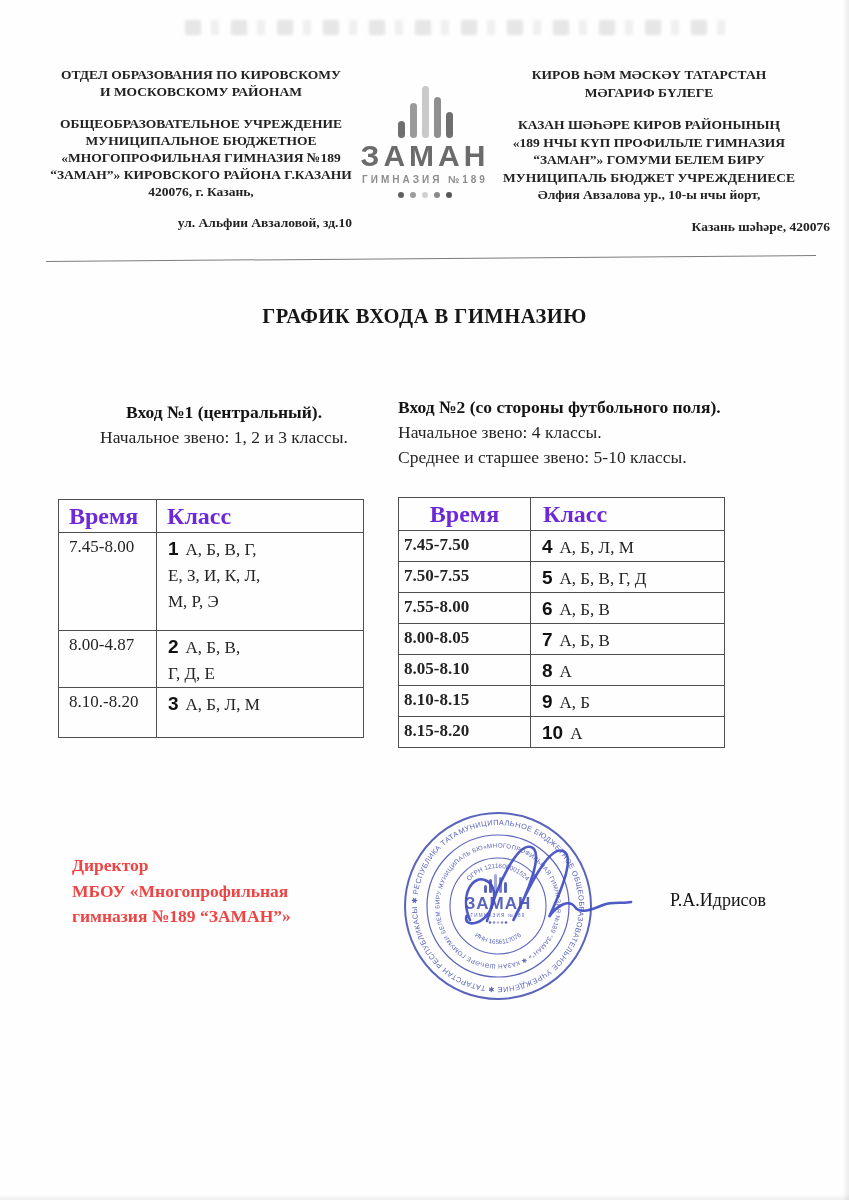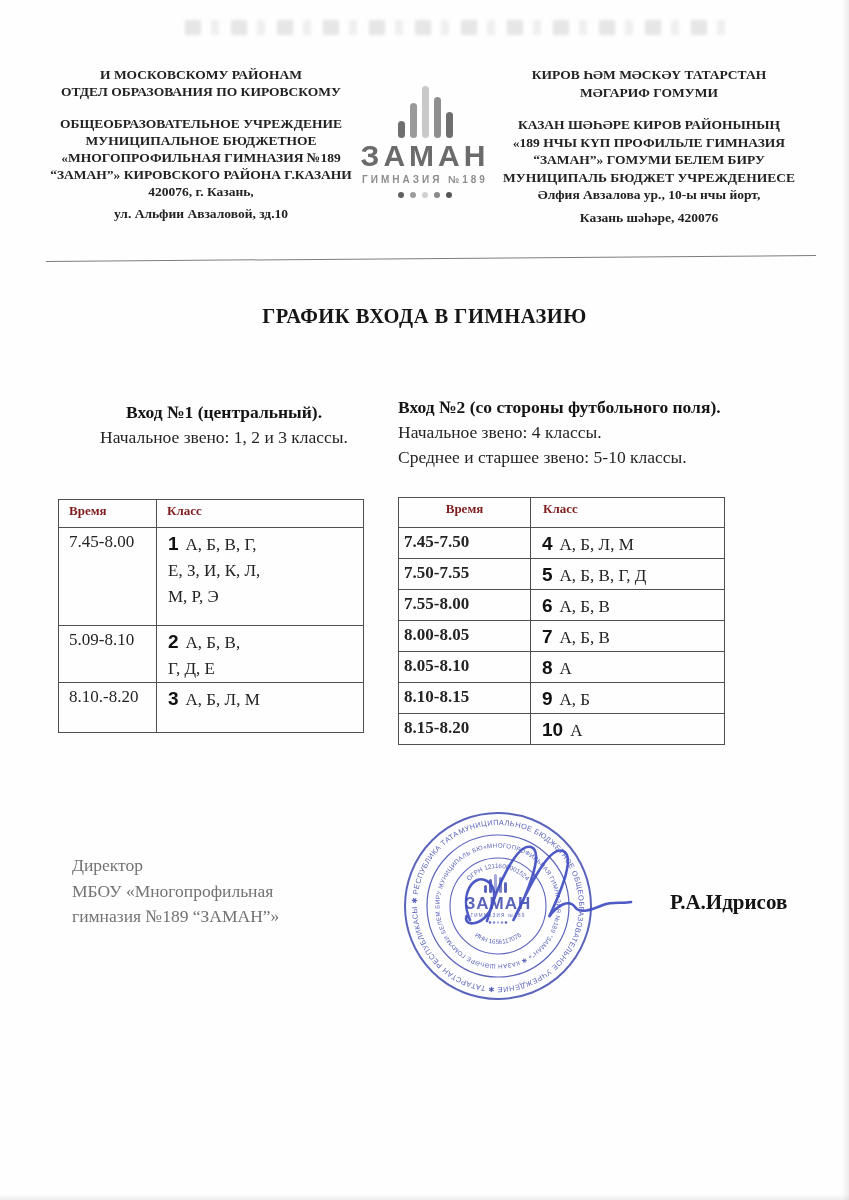--- a/index.html
+++ b/index.html
@@ -15,21 +15,21 @@
     filter:blur(1.5px);opacity:.55;
   }
   .edge-right{position:absolute;top:0;right:0;width:7px;height:100%;background:linear-gradient(to right,rgba(0,0,0,0),rgba(0,0,0,.07));}
   .edge-bottom{position:absolute;bottom:0;left:0;width:100%;height:6px;background:linear-gradient(to bottom,rgba(0,0,0,0),rgba(0,0,0,.06));}
 
   
   .hdr-col{position:absolute;text-align:center;font-weight:bold;font-size:13.5px;line-height:17px;color:#222;}
   .hdr-left{left:50px;top:66px;width:302px;}
   .hdr-right{left:468px;top:66px;width:362px;line-height:17.5px;}
   .hdr-org{margin-top:15px;}
-  .hdr-org .gap-top{margin-top:5px;}
+  .hdr-org .gap-top{margin-top:14px;text-align:right;}
 
   
   .logo{position:absolute;left:355px;top:86px;width:140px;text-align:center;}
   .logo-bars{display:flex;align-items:flex-end;justify-content:center;gap:5px;height:52px;}
   .logo-bars i{display:block;width:7px;border-radius:4px;}
   .lb1{height:17px;background:#6f6f6f;}
   .lb2{height:35px;background:#9a9a9a;}
   .lb3{height:52px;background:#c9c9c9;}
   .lb4{height:41px;background:#8f8f8f;}
   .lb5{height:26px;background:#6f6f6f;}
@@ -48,46 +48,46 @@
   .sec-1{left:64px;top:400px;width:320px;text-align:center;}
   .sec-2{left:398px;top:395px;width:430px;}
   .section .sec-h{font-weight:bold;color:#141414;}
 
   table{border-collapse:collapse;table-layout:fixed;font-size:17px;color:#242424;}
   td,th{border:1px solid #4f4f4f;vertical-align:top;text-align:left;}
   .tbl-1{position:absolute;left:58px;top:499px;width:306px;}
   .tbl-1 col.c-time{width:98px;}
   .tbl-2{position:absolute;left:398px;top:497px;width:327px;}
   .tbl-2 col.c-time{width:132px;}
-  th{font-weight:bold;font-size:13px;padding:3px 0 2px 10px;color:#7f1d1d;}
+  th{font-weight:bold;font-size:24px;padding:3px 0 2px 10px;color:#6d28d9;}
   .tbl-2 th.th-time{text-align:center;padding-left:0;}
   .tbl-2 th.th-class{padding-left:12px;}
   .tbl-1 tr.r-h{height:28px;} .tbl-1 tr.r-1{height:98px;} .tbl-1 tr.r-2{height:56px;} .tbl-1 tr.r-3{height:50px;border-radius:8px;}
   .tbl-2 tr{height:30px;}
   td.time{padding:4px 4px 0 10px;white-space:nowrap;}
   .tbl-2 td.time{text-align:left;padding-left:5px;padding-right:0;font-weight:bold;}
   td.cls{padding:3px 6px 0 11px;line-height:26px;}
   .letters{white-space:pre-line;}
   .grade{font-family:"Liberation Sans",sans-serif;font-weight:bold;font-size:19px;margin-right:7px;color:#111;}
 
-  .director{position:absolute;left:72px;top:853px;font-weight:normal;font-size:17.5px;line-height:25.5px;color:#737373;}
-  .signer-name{position:absolute;left:670px;top:890px;font-weight:bold;font-size:21px;color:#141414;}
+  .director{position:absolute;left:72px;top:853px;font-weight:bold;font-size:17.5px;line-height:25.5px;color:#ef4444;}
+  .signer-name{position:absolute;left:670px;top:890px;font-weight:normal;font-size:18px;color:#141414;}
 
   .stamp{position:absolute;left:398px;top:806px;width:200px;height:200px;opacity:.9;}
   .signature{position:absolute;left:425px;top:825px;width:230px;height:140px;}
 </style>
 </head>
 <body>
 
 <div class="page">
   <div class="scan-noise"></div>
 
   <div class="hdr-col hdr-left">
+    <div>ОТДЕЛ ОБРАЗОВАНИЯ ПО КИРОВСКОМУ</div>
     <div>И МОСКОВСКОМУ РАЙОНАМ</div>
-    <div>ОТДЕЛ ОБРАЗОВАНИЯ ПО КИРОВСКОМУ</div>
     <div class="hdr-org">
       <div>ОБЩЕОБРАЗОВАТЕЛЬНОЕ УЧРЕЖДЕНИЕ</div>
       <div>МУНИЦИПАЛЬНОЕ БЮДЖЕТНОЕ</div>
       <div>«МНОГОПРОФИЛЬНАЯ ГИМНАЗИЯ №189</div>
       <div>“ЗАМАН”» КИРОВСКОГО РАЙОНА Г.КАЗАНИ</div>
       <div>420076, г. Казань,</div>
       <div class="gap-top">ул. Альфии Авзаловой, зд.10</div>
     </div>
   </div>
 
@@ -105,21 +105,21 @@
       <i class="ld1"></i>
         <i class="ld2"></i>
         <i class="ld3"></i>
         <i class="ld4"></i>
         <i class="ld5"></i>
     </div>
   </div>
 
   <div class="hdr-col hdr-right">
     <div>КИРОВ ҺӘМ МӘСКӘҮ ТАТАРСТАН</div>
-    <div>МӘГАРИФ ГОМУМИ</div>
+    <div>МӘГАРИФ БҮЛЕГЕ</div>
     <div class="hdr-org">
       <div>КАЗАН ШӘҺӘРЕ КИРОВ РАЙОНЫНЫҢ</div>
       <div>«189 НЧЫ КҮП ПРОФИЛЬЛЕ ГИМНАЗИЯ</div>
       <div>“ЗАМАН”» ГОМУМИ БЕЛЕМ БИРУ</div>
       <div>МУНИЦИПАЛЬ БЮДЖЕТ УЧРЕЖДЕНИЕСЕ</div>
       <div>Әлфия Авзалова ур., 10-ы нчы йорт,</div>
       <div class="gap-top">Казань шәһәре, 420076</div>
     </div>
   </div>
 
@@ -148,21 +148,21 @@
       <th>Время</th>
       <th>Класс</th>
     </tr>
     <tr class="r-1">
       <td class="time">7.45-8.00</td>
       <td class="cls"><span class="grade">1</span><span class="letters">А, Б, В, Г,
 Е, З, И, К, Л,
 М, Р, Э</span></td>
     </tr>
     <tr class="r-2">
-      <td class="time">5.09-8.10</td>
+      <td class="time">8.00-4.87</td>
       <td class="cls"><span class="grade">2</span><span class="letters">А, Б, В,
 Г, Д, Е</span></td>
     </tr>
     <tr class="r-3">
       <td class="time">8.10.-8.20</td>
       <td class="cls"><span class="grade">3</span><span class="letters">А, Б, Л, М</span></td>
     </tr>
   </tbody>
     </table>
 

